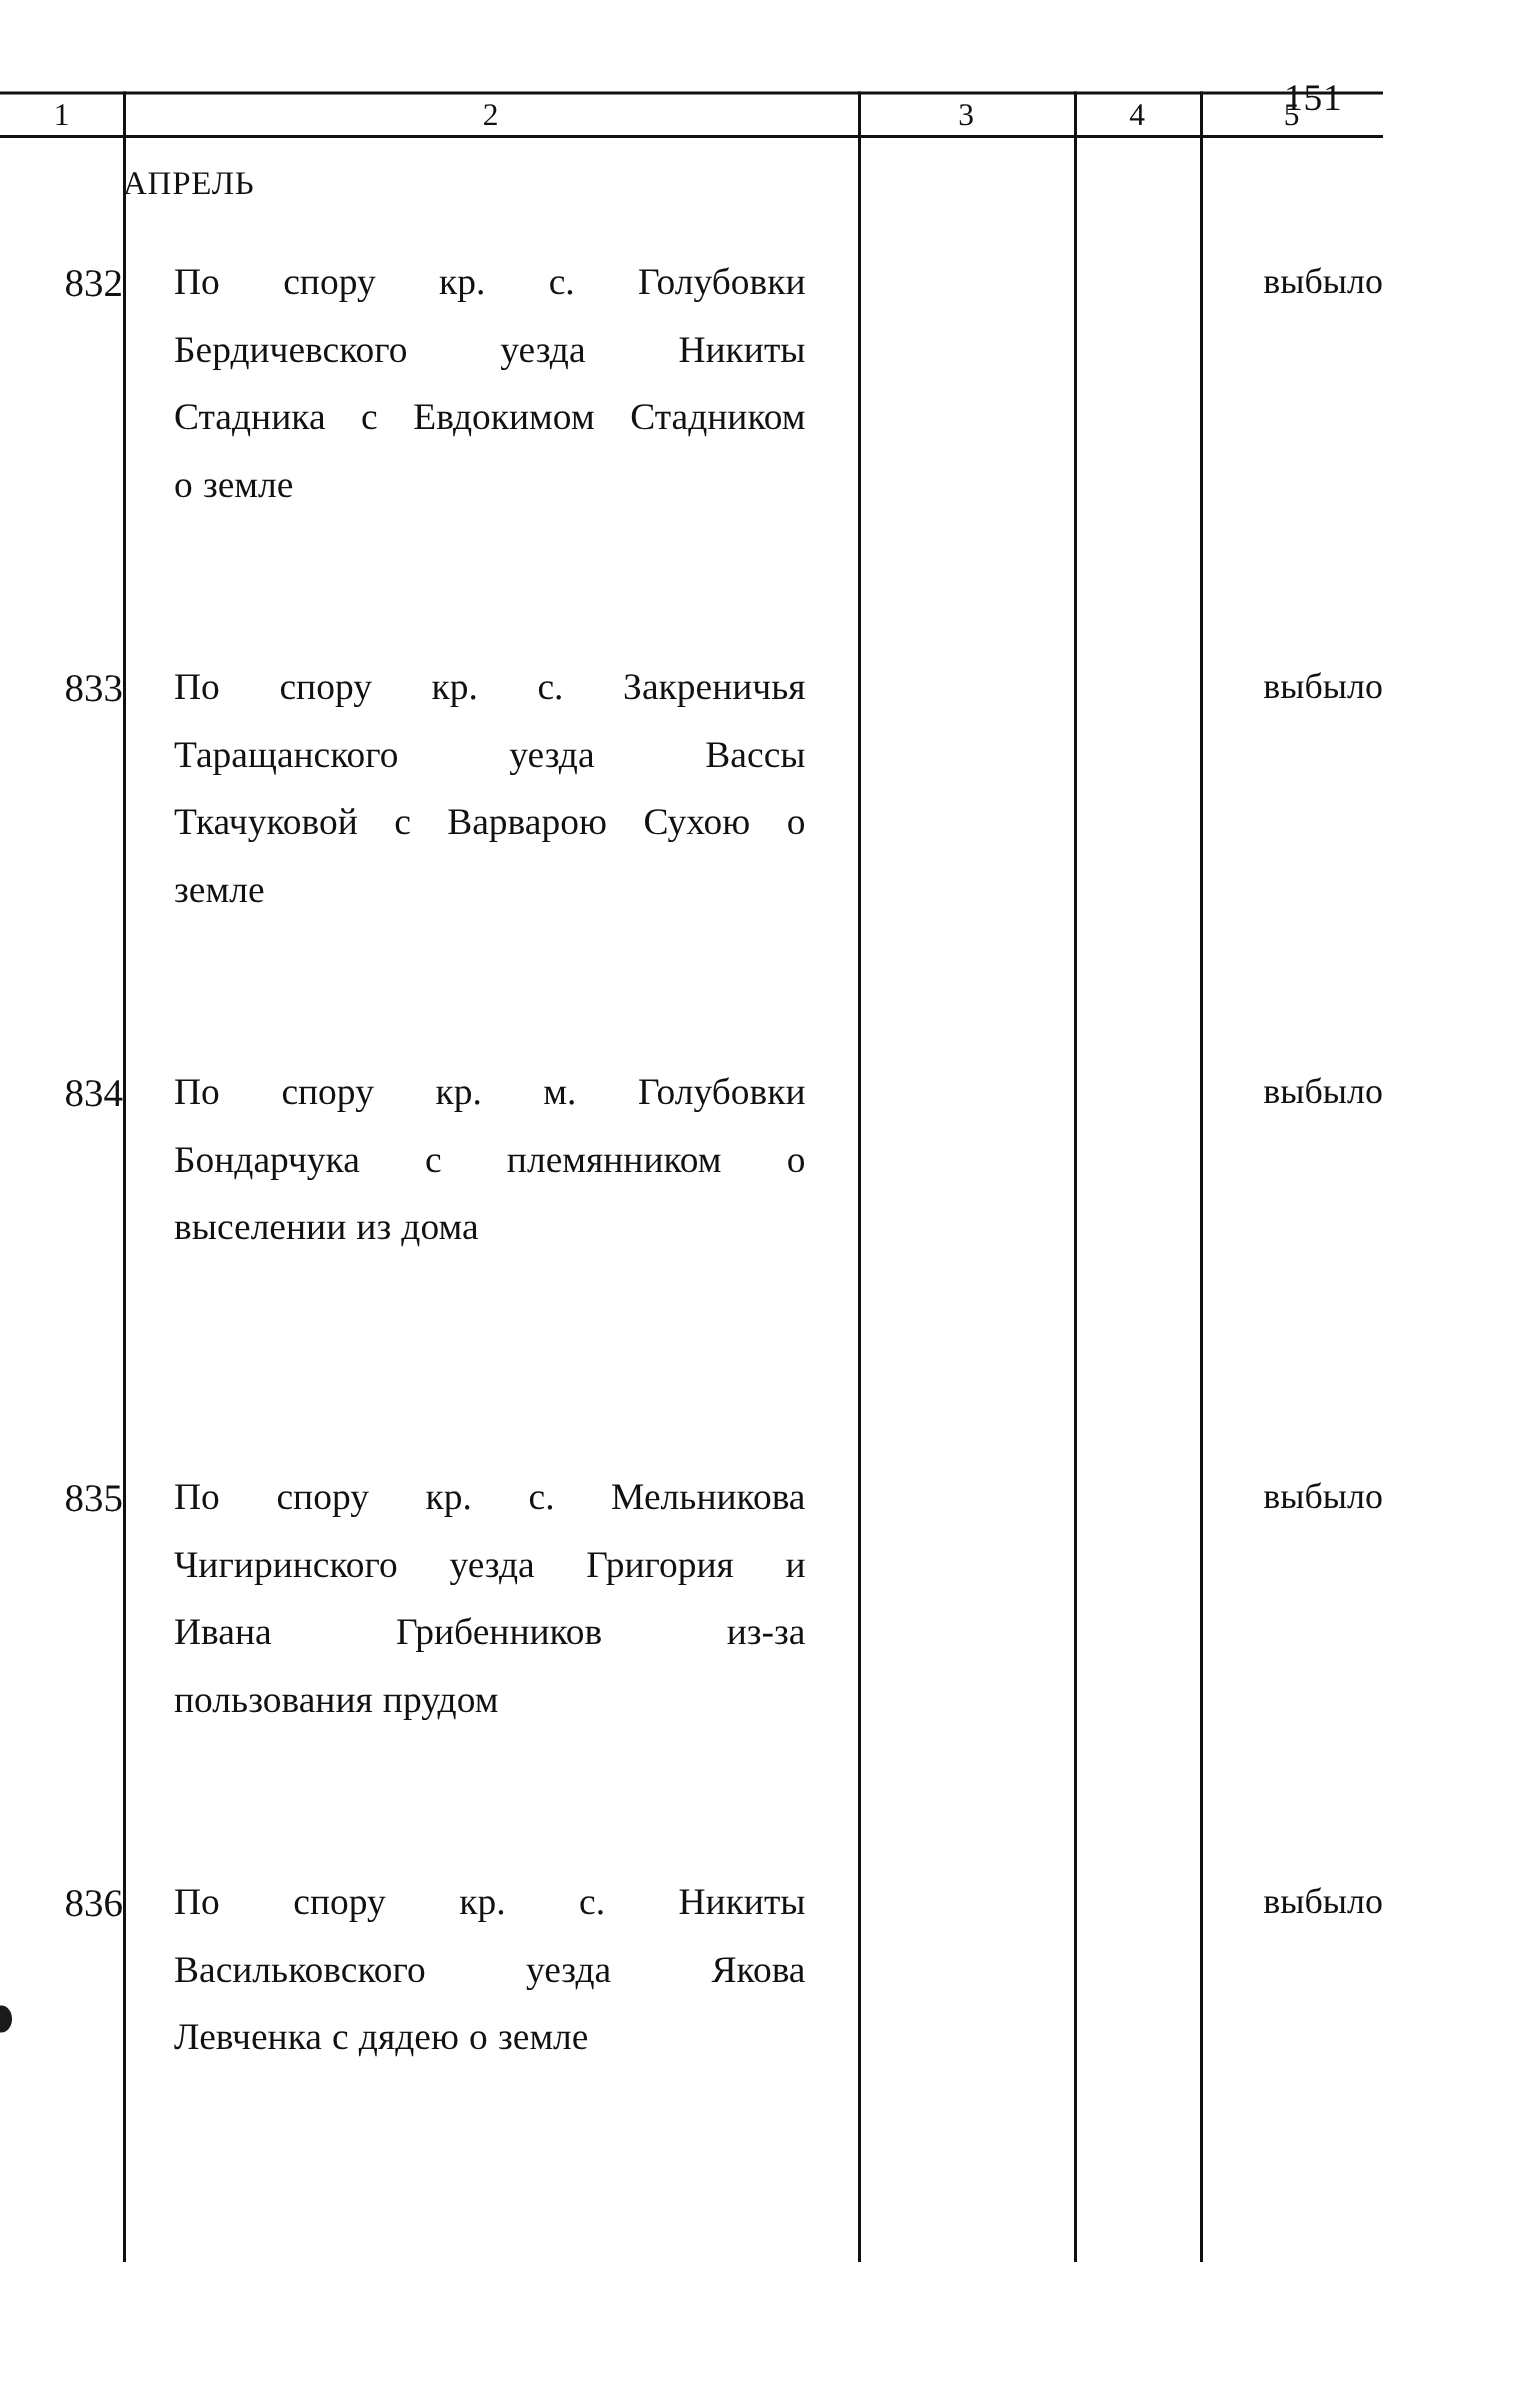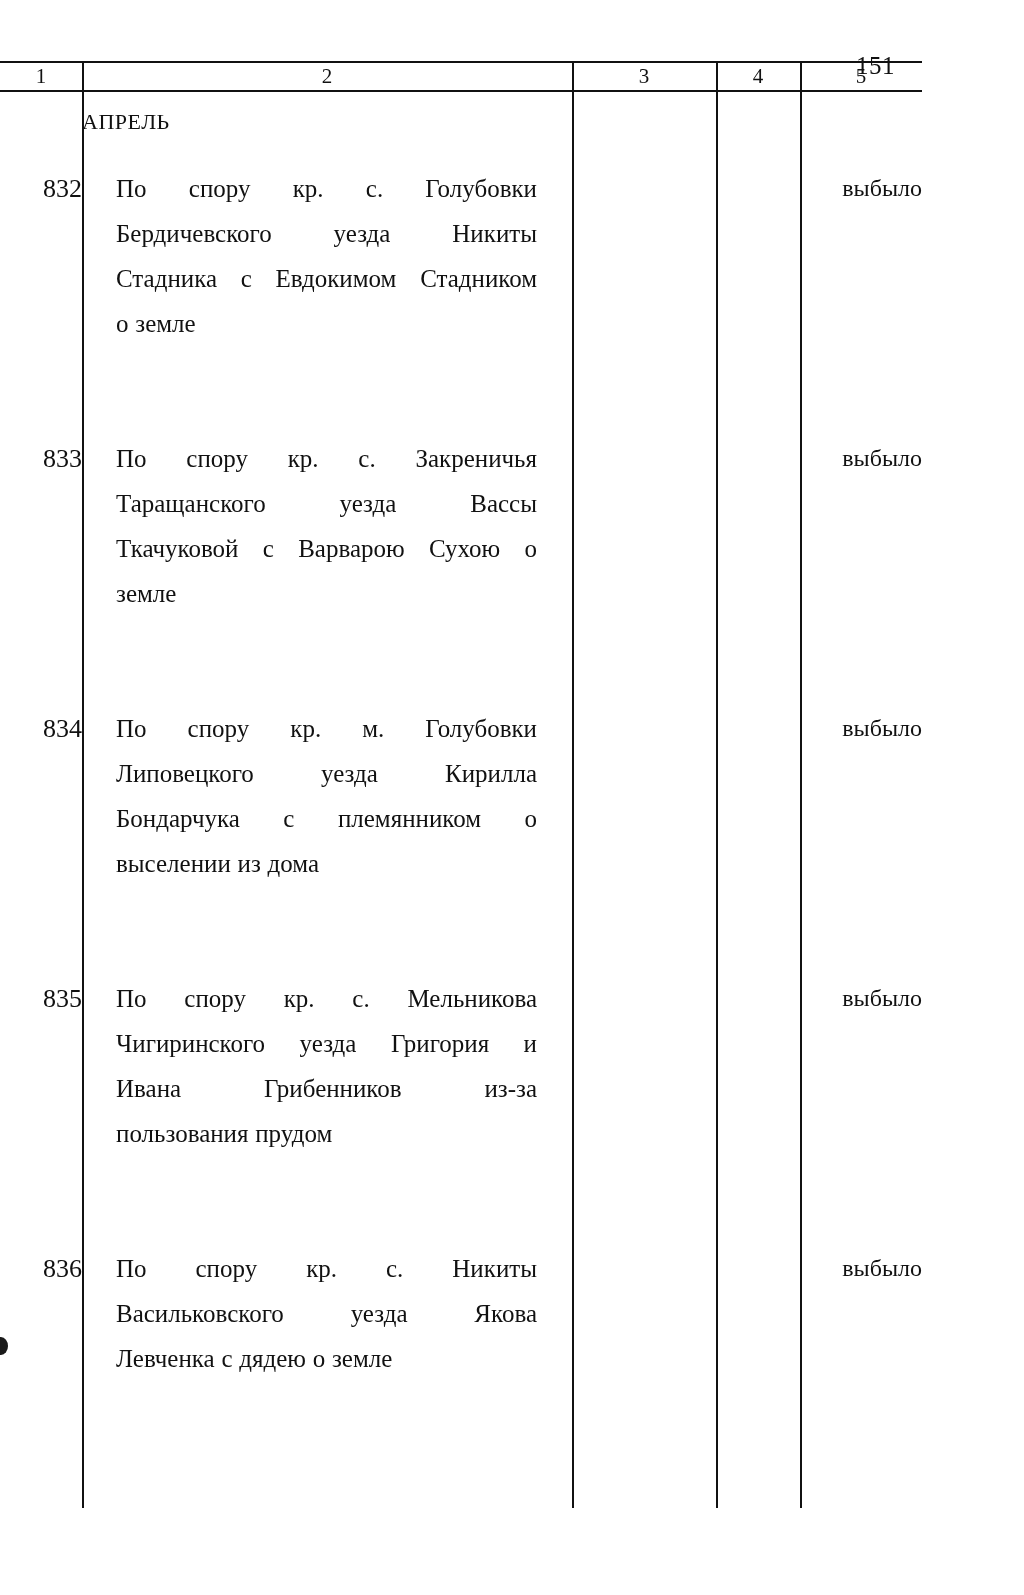--- a/index.html
+++ b/index.html
@@ -202,21 +202,20 @@
       </div>
     <div class="col3"></div>
     <div class="col4"></div>
     <div class="status">выбыло</div>
   </div>
 
   <div class="row r2">
     <div class="num">834</div>
     <div class="desc">
         <span class="ln">По спору кр. м. Голубовки</span>
-        <span class="ln">Липовецкого уезда Кирилла</span>
         <span class="ln">Бондарчука с племянником о</span>
         <span class="ln last">выселении из дома</span>
       </div>
     <div class="col3"></div>
     <div class="col4"></div>
     <div class="status">выбыло</div>
   </div>
 
   <div class="row r3">
     <div class="num">835</div>

